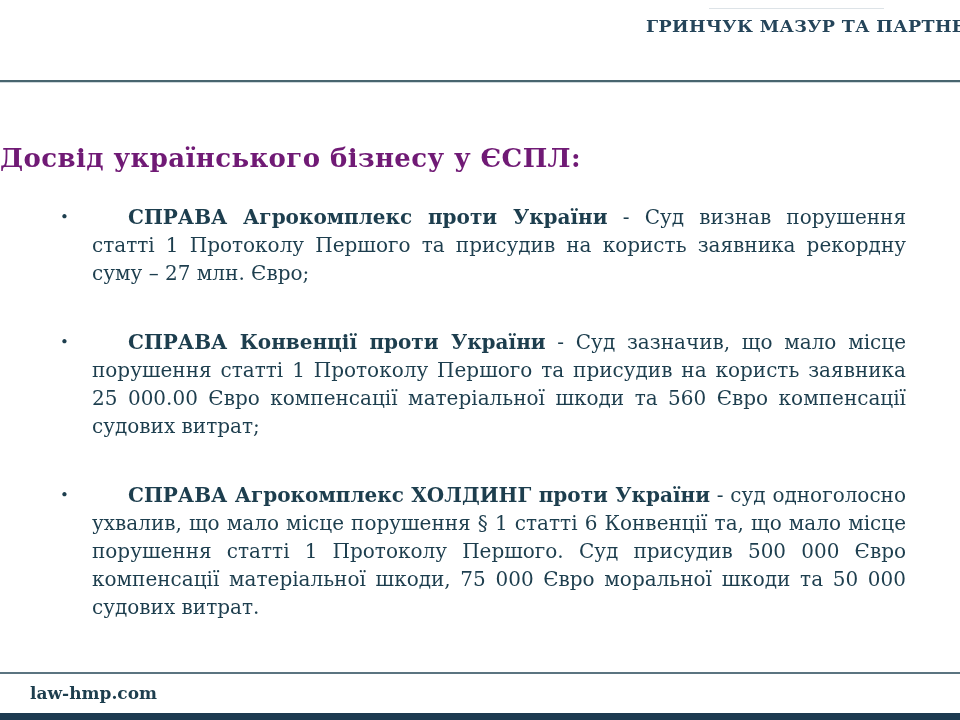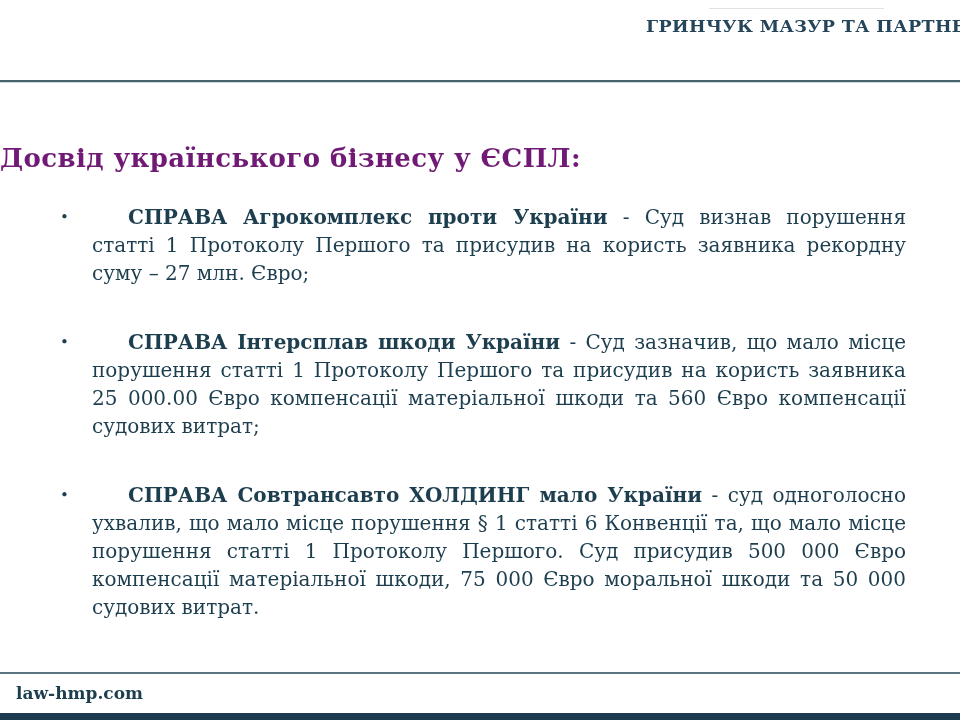--- a/index.html
+++ b/index.html
@@ -88,21 +88,21 @@
 
   
   .footer-divider {
     position: absolute;
     top: 672px; left: 0;
     width: 100%; height: 0;
     border-top: 2px solid #5b7480;
   }
   .website {
     position: absolute;
-    left: 16px; top: 683px;
+    left: 30px; top: 683px;
     font-size: 17px;
     font-weight: bold;
     color: #1d3e4e;
   }
   .bottom-bar {
     position: absolute;
     bottom: 0; left: 0;
     width: 100%; height: 7px;
     background: #1c3a50;
   }
@@ -120,24 +120,24 @@
 <h1 class="slide-title">Досвід українського бізнесу у ЄСПЛ:</h1>
 
 <div class="content">
   <ul class="cases">
     <li>
       <span class="bullet-dot">•</span>
       <span class="case-name">СПРАВА Агрокомплекс проти України</span><span class="case-desc"> - Суд визнав порушення статті 1 Протоколу Першого та присудив на користь заявника рекордну суму – 27 млн. Євро;</span>
     </li>
     <li>
       <span class="bullet-dot">•</span>
-      <span class="case-name">СПРАВА Інтерсплав шкоди України</span><span class="case-desc"> - Суд зазначив, що мало місце порушення статті 1 Протоколу Першого та присудив на користь заявника 25 000.00 Євро компенсації матеріальної шкоди та 560 Євро компенсації судових витрат;</span>
+      <span class="case-name">СПРАВА Конвенції проти України</span><span class="case-desc"> - Суд зазначив, що мало місце порушення статті 1 Протоколу Першого та присудив на користь заявника 25 000.00 Євро компенсації матеріальної шкоди та 560 Євро компенсації судових витрат;</span>
     </li>
     <li>
       <span class="bullet-dot">•</span>
-      <span class="case-name">СПРАВА Совтрансавто ХОЛДИНГ мало України</span><span class="case-desc"> - суд одноголосно ухвалив, що мало місце порушення § 1 статті 6 Конвенції та, що мало місце порушення статті 1 Протоколу Першого. Суд присудив 500 000 Євро компенсації матеріальної шкоди, 75 000 Євро моральної шкоди та 50 000 судових витрат.</span>
+      <span class="case-name">СПРАВА Агрокомплекс ХОЛДИНГ проти України</span><span class="case-desc"> - суд одноголосно ухвалив, що мало місце порушення § 1 статті 6 Конвенції та, що мало місце порушення статті 1 Протоколу Першого. Суд присудив 500 000 Євро компенсації матеріальної шкоди, 75 000 Євро моральної шкоди та 50 000 судових витрат.</span>
     </li>
   </ul>
 </div>
 
 <div class="footer-divider"></div>
 <div class="website">law-hmp.com</div>
 <div class="bottom-bar"></div>
 
 </body></html>

